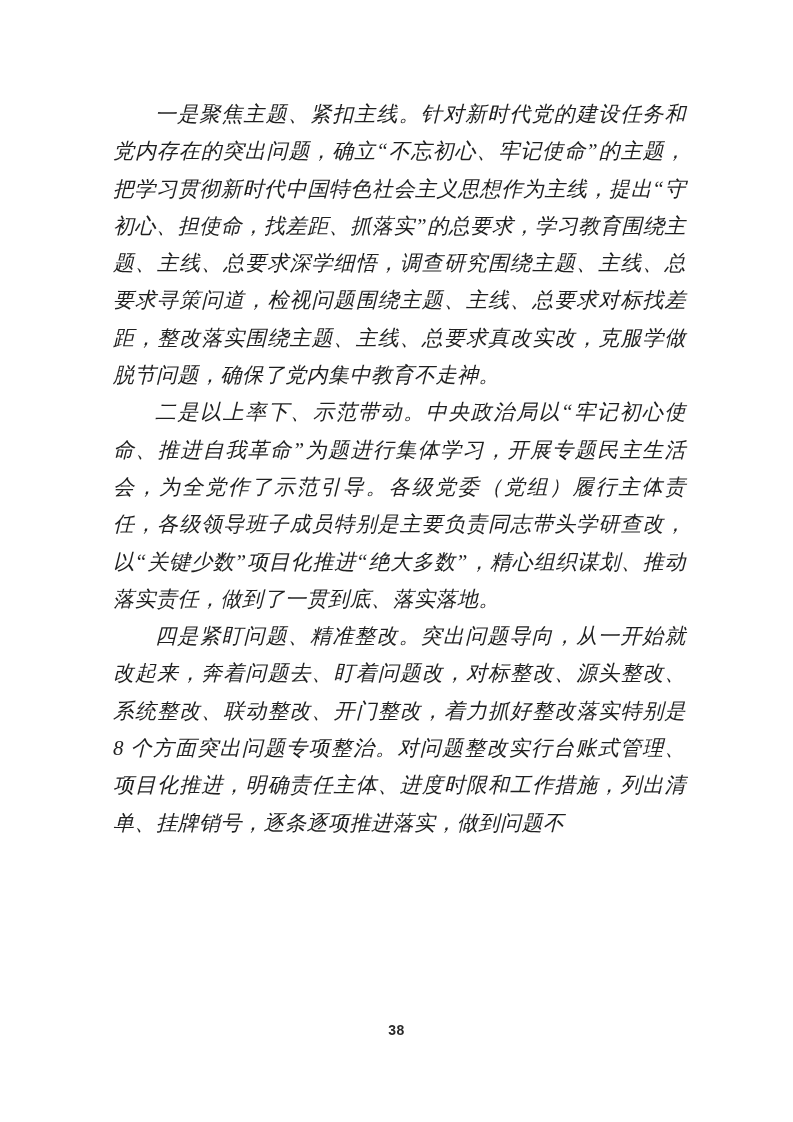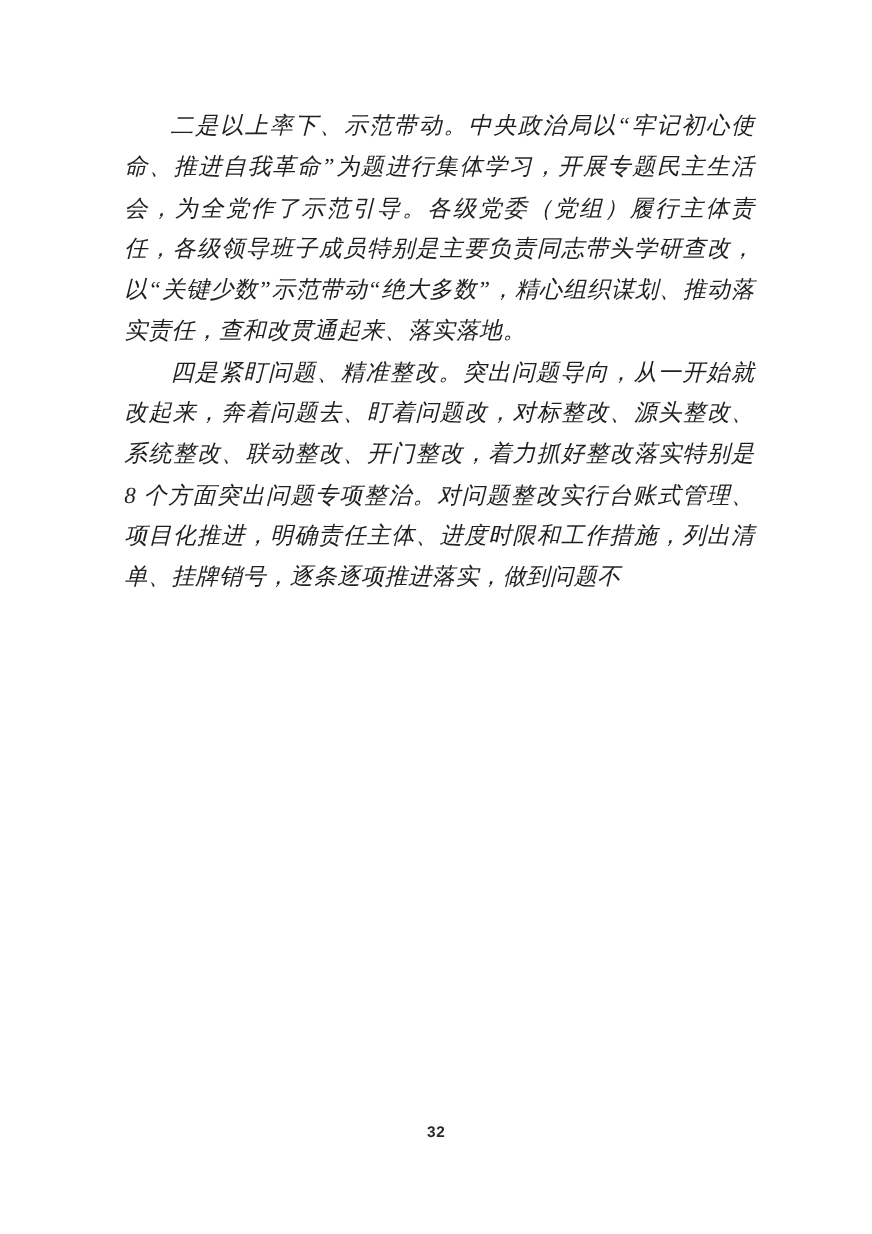--- a/index.html
+++ b/index.html
@@ -51,20 +51,21 @@
     font-weight: 700;
     color: #2a2a2a;
     letter-spacing: 0.5px;
   }
 </style>
 </head>
 <body>
 
 <div class="page">
   <div class="content">
-    <p class="para">二是以上率下、示范带动。中央政治局以“牢记初心使命、推进自我革命”为题进行集体学习，开展专题民主生活会，为全党作了示范引导。各级党委（党组）履行主体责任，各级领导班子成员特别是主要负责同志带头学研查改，以“关键少数”示范带动“绝大多数”，精心组织谋划、推动落实责任，查和改贯通起来、落实落地。</p>
+    <p class="para">一是聚焦主题、紧扣主线。针对新时代党的建设任务和党内存在的突出问题，确立“不忘初心、牢记使命”的主题，把学习贯彻新时代中国特色社会主义思想作为主线，提出“守初心、担使命，找差距、抓落实”的总要求，学习教育围绕主题、主线、总要求深学细悟，调查研究围绕主题、主线、总要求寻策问道，检视问题围绕主题、主线、总要求对标找差距，整改落实围绕主题、主线、总要求真改实改，克服学做脱节问题，确保了党内集中教育不走神。</p>
+    <p class="para">二是以上率下、示范带动。中央政治局以“牢记初心使命、推进自我革命”为题进行集体学习，开展专题民主生活会，为全党作了示范引导。各级党委（党组）履行主体责任，各级领导班子成员特别是主要负责同志带头学研查改，以“关键少数”项目化推进“绝大多数”，精心组织谋划、推动落实责任，做到了一贯到底、落实落地。</p>
     <p class="para">四是紧盯问题、精准整改。突出问题导向，从一开始就改起来，奔着问题去、盯着问题改，对标整改、源头整改、系统整改、联动整改、开门整改，着力抓好整改落实特别是 8 个方面突出问题专项整治。对问题整改实行台账式管理、项目化推进，明确责任主体、进度时限和工作措施，列出清单、挂牌销号，逐条逐项推进落实，做到问题不</p>
   </div>
 
   <div class="footer">
-    <span class="page-number">32</span>
+    <span class="page-number">38</span>
   </div>
 </div>
 
 </body></html>

